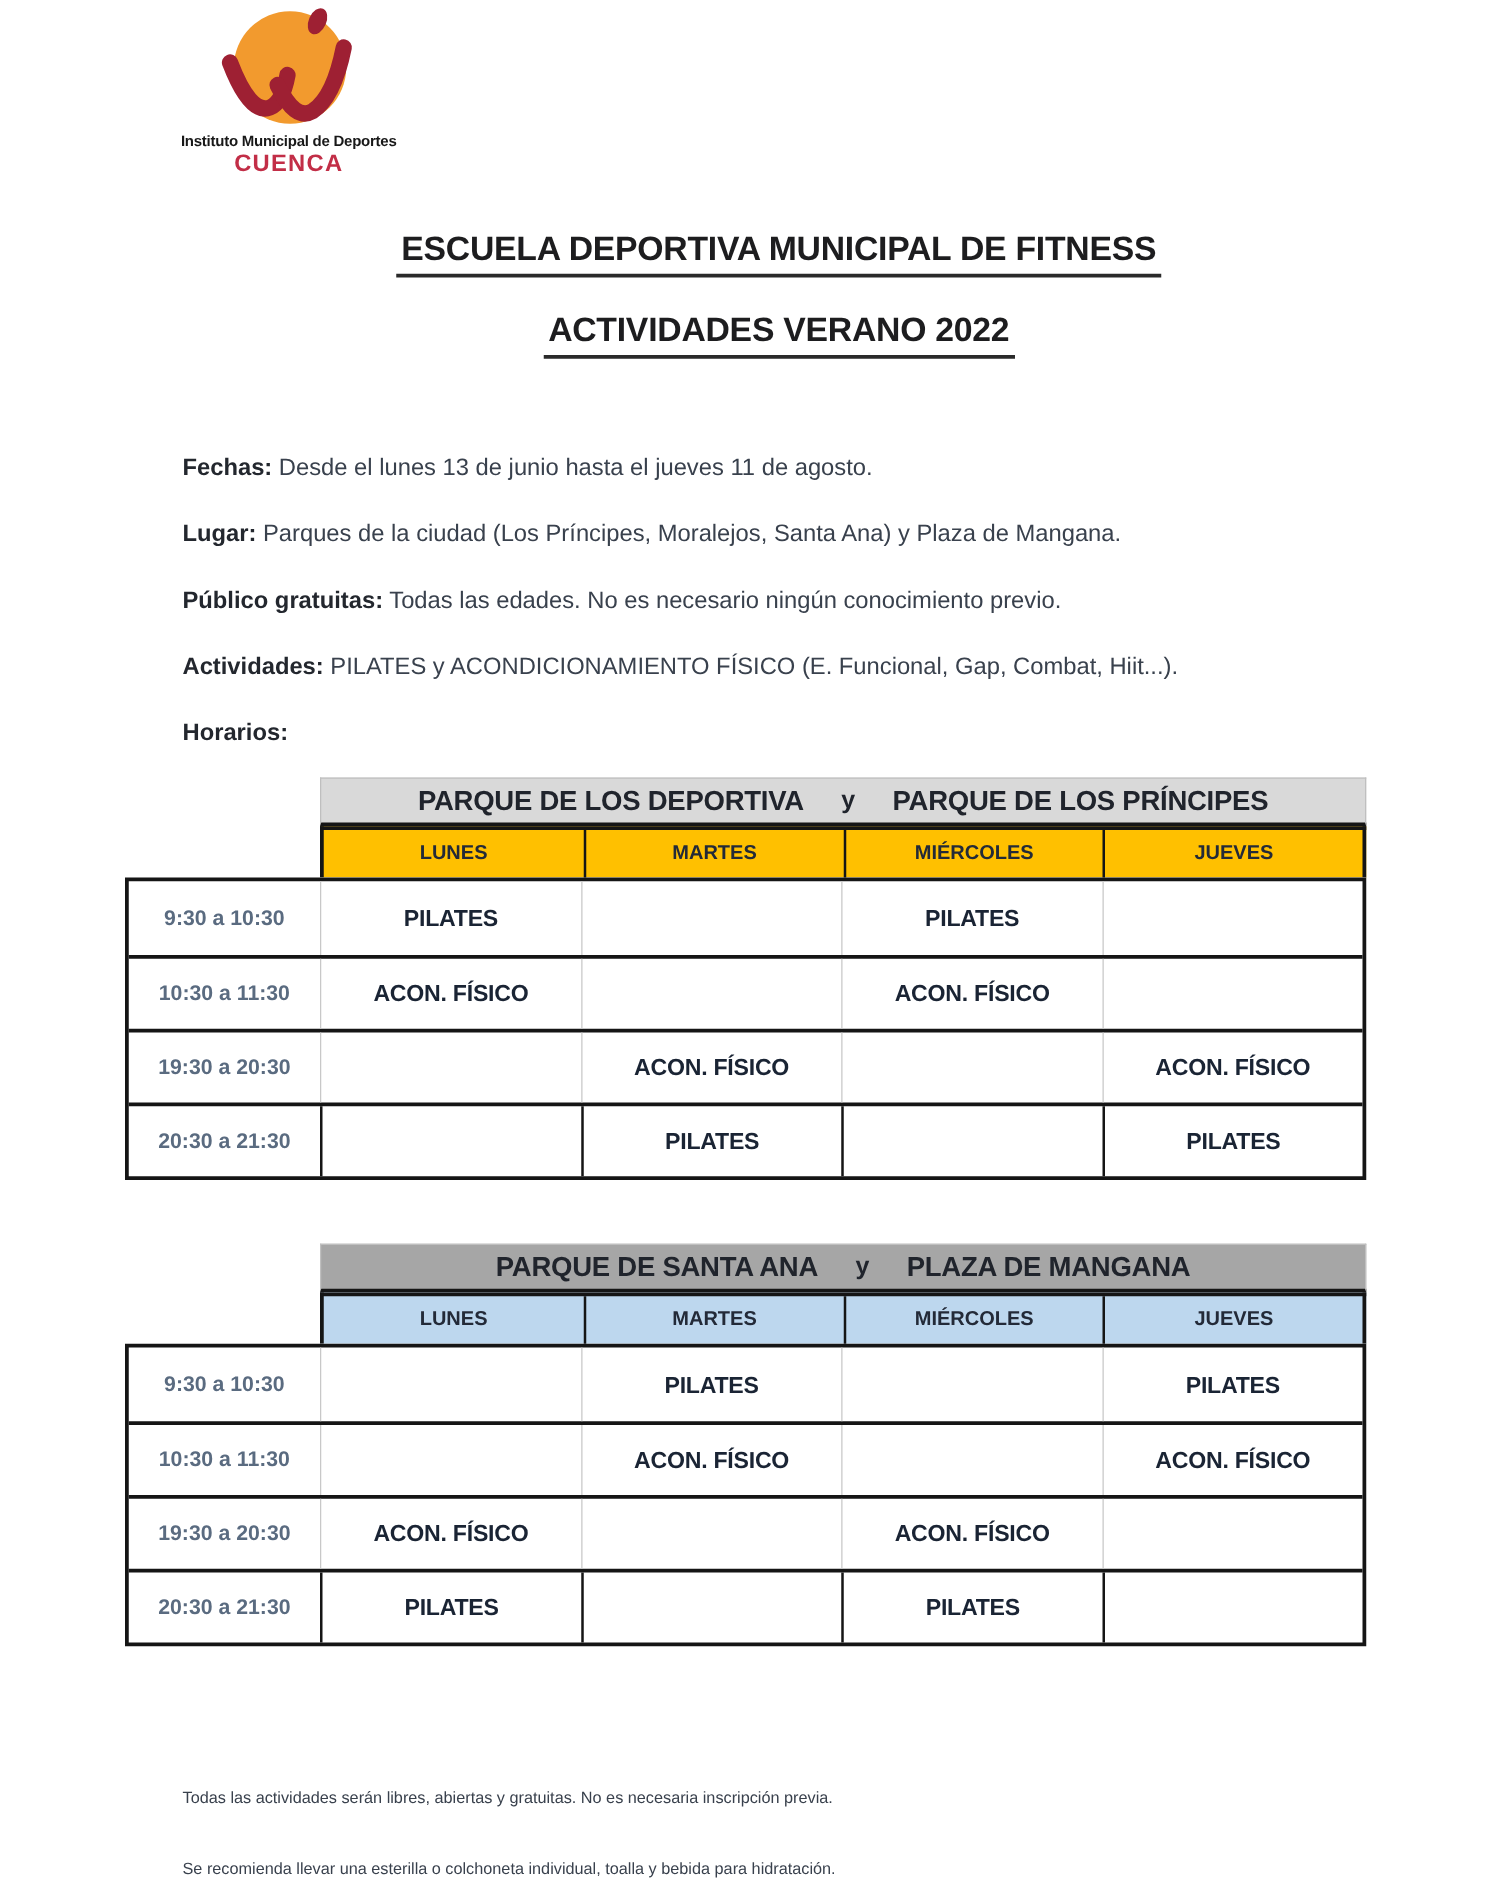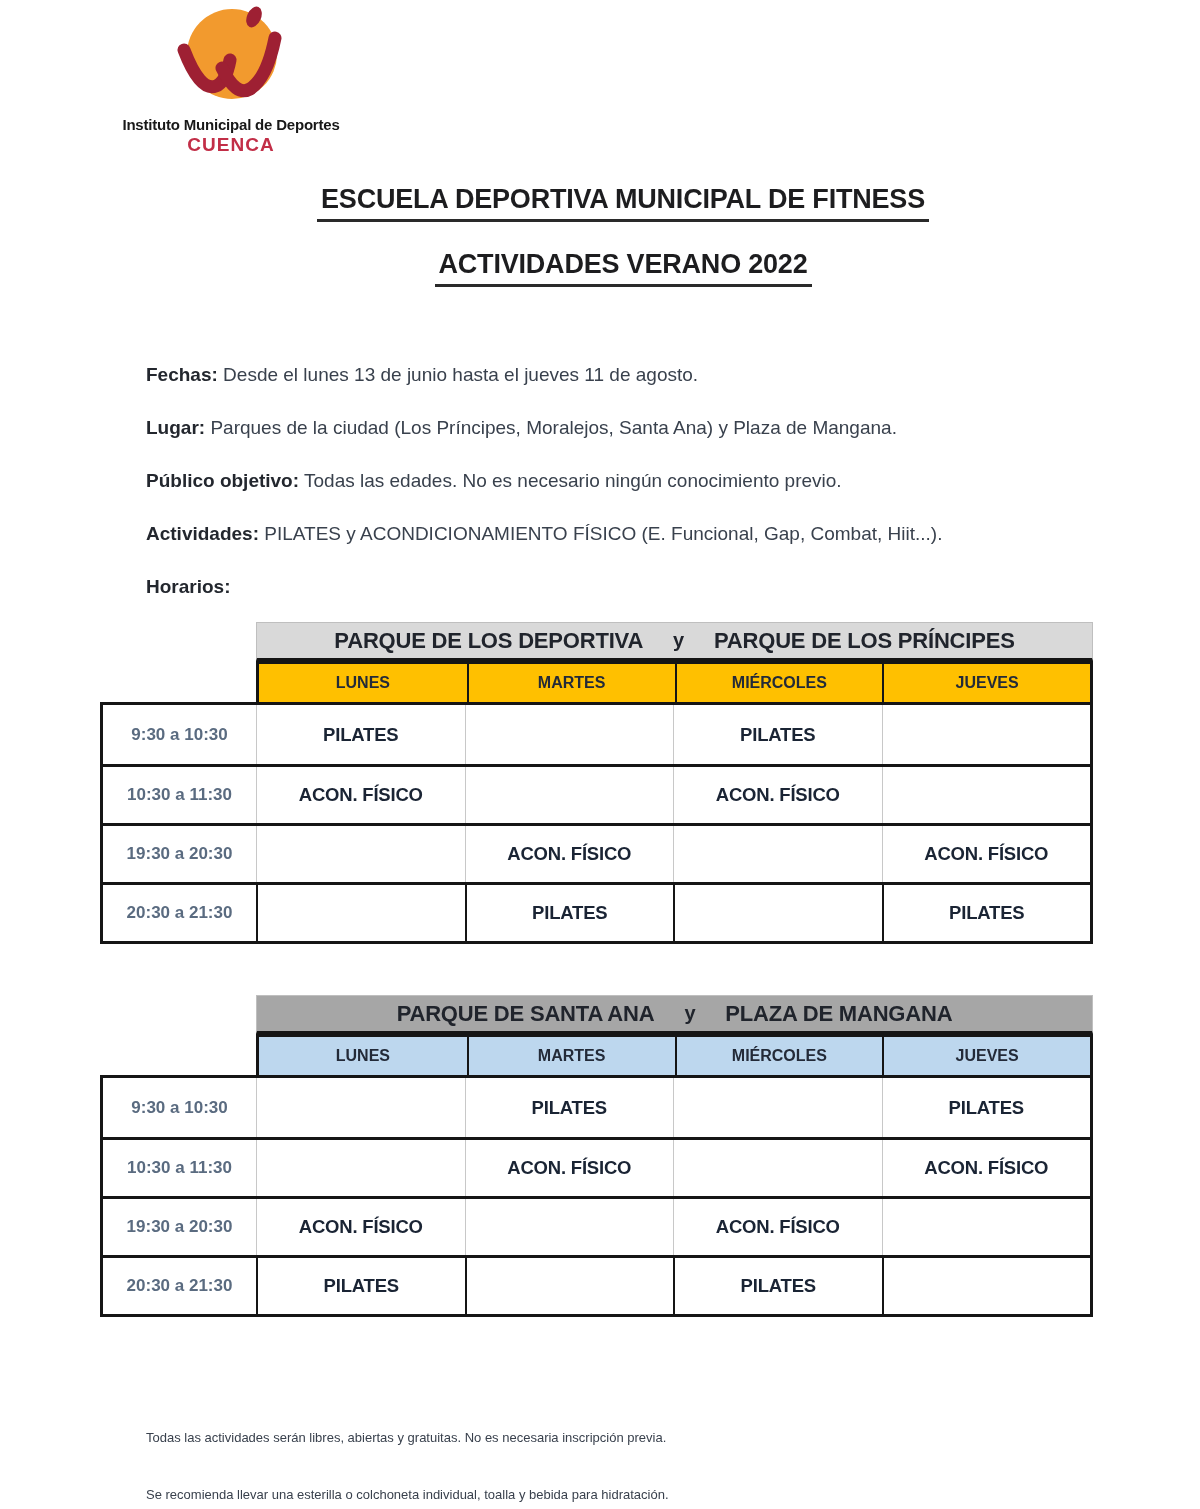--- a/index.html
+++ b/index.html
@@ -6,21 +6,21 @@
   html,body { background:#ffffff; }
   body {
     width:1200px; height:1509px; position:relative; overflow:hidden;
     font-family:"Liberation Sans", sans-serif; color:#2f3640;
     -webkit-font-smoothing:antialiased;
   }
 
   
   .logo { position:absolute; top:4px; left:86px; width:290px; text-align:center; }
   .logo svg { display:block; margin:0 auto; }
-  .logo-org { font-size:15px; font-weight:700; color:#181818; letter-spacing:-0.2px; margin-top:12px; }
+  .logo-org { font-size:12px; font-weight:700; color:#181818; letter-spacing:-0.2px; margin-top:2px; }
   .logo-city { font-size:19px; font-weight:800; color:#c22e47; letter-spacing:1px; margin-top:1px; }
 
   
   .titles { position:absolute; left:46px; width:1154px; text-align:center; }
   .titles.first { top:184px; }
   .titles.second { top:249px; }
   .doc-title {
     display:inline-block; font-size:27px; font-weight:800; color:#1d1d1f;
     letter-spacing:-0.2px; border-bottom:3px solid #2a2a2a; padding:0 4px 4px 4px;
   }
@@ -87,21 +87,21 @@
 <div class="titles first">
   <h1 class="doc-title">ESCUELA DEPORTIVA MUNICIPAL DE FITNESS</h1>
 </div>
 <div class="titles second">
   <h2 class="doc-title">ACTIVIDADES VERANO 2022</h2>
 </div>
 
 <section class="info">
   <p><strong>Fechas:</strong> <span>Desde el lunes 13 de junio hasta el jueves 11 de agosto.</span></p>
   <p><strong>Lugar:</strong> <span>Parques de la ciudad (Los Príncipes, Moralejos, Santa Ana) y Plaza de Mangana.</span></p>
-  <p><strong>Público objetivo:</strong> <span>Todas las edades. No es necesario ningún conocimiento previo.</span></p>
+  <p><strong>Público gratuitas:</strong> <span>Todas las edades. No es necesario ningún conocimiento previo.</span></p>
   <p><strong>Actividades:</strong> <span>PILATES y ACONDICIONAMIENTO FÍSICO (E. Funcional, Gap, Combat, Hiit...).</span></p>
   <p><strong>Horarios:</strong> <span></span></p>
 </section>
 
 <section class="schedule t1">
   <div class="sch-title">
     <span>PARQUE DE LOS DEPORTIVA</span>
     <span class="conj">y</span>
     <span>PARQUE DE LOS PRÍNCIPES</span>
   </div>

